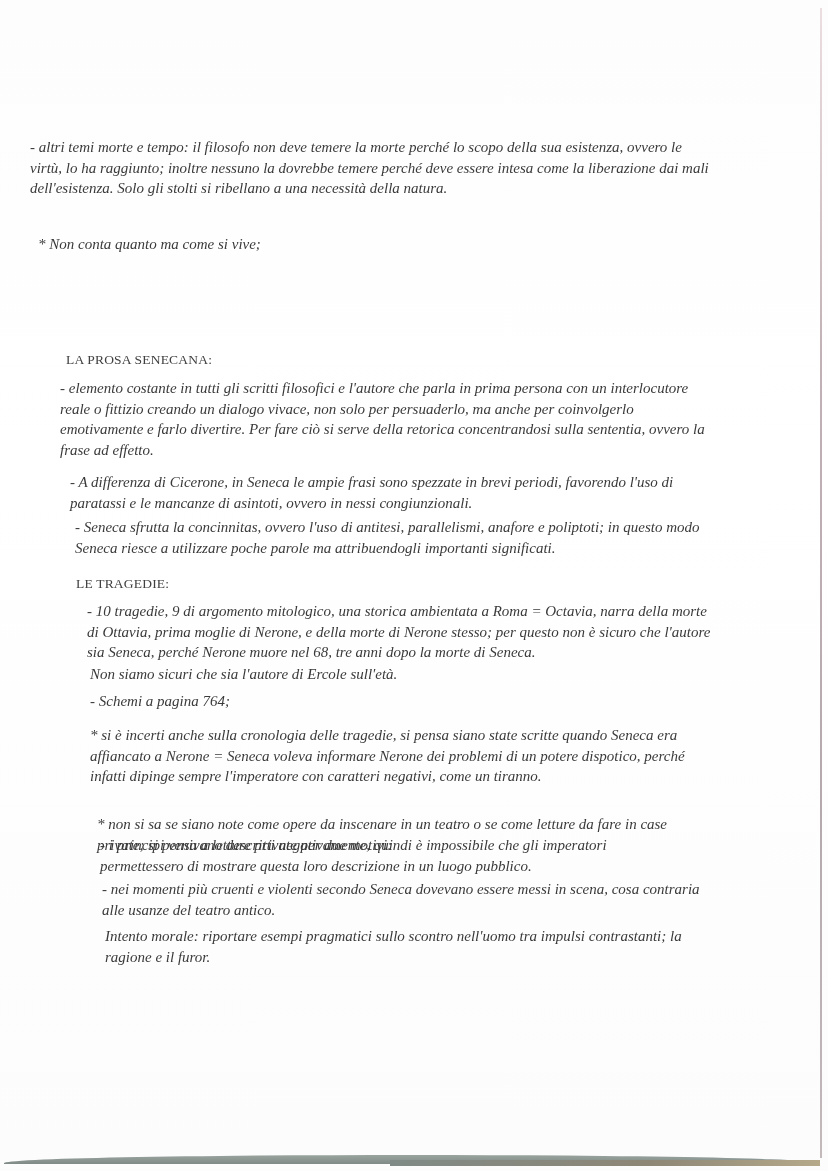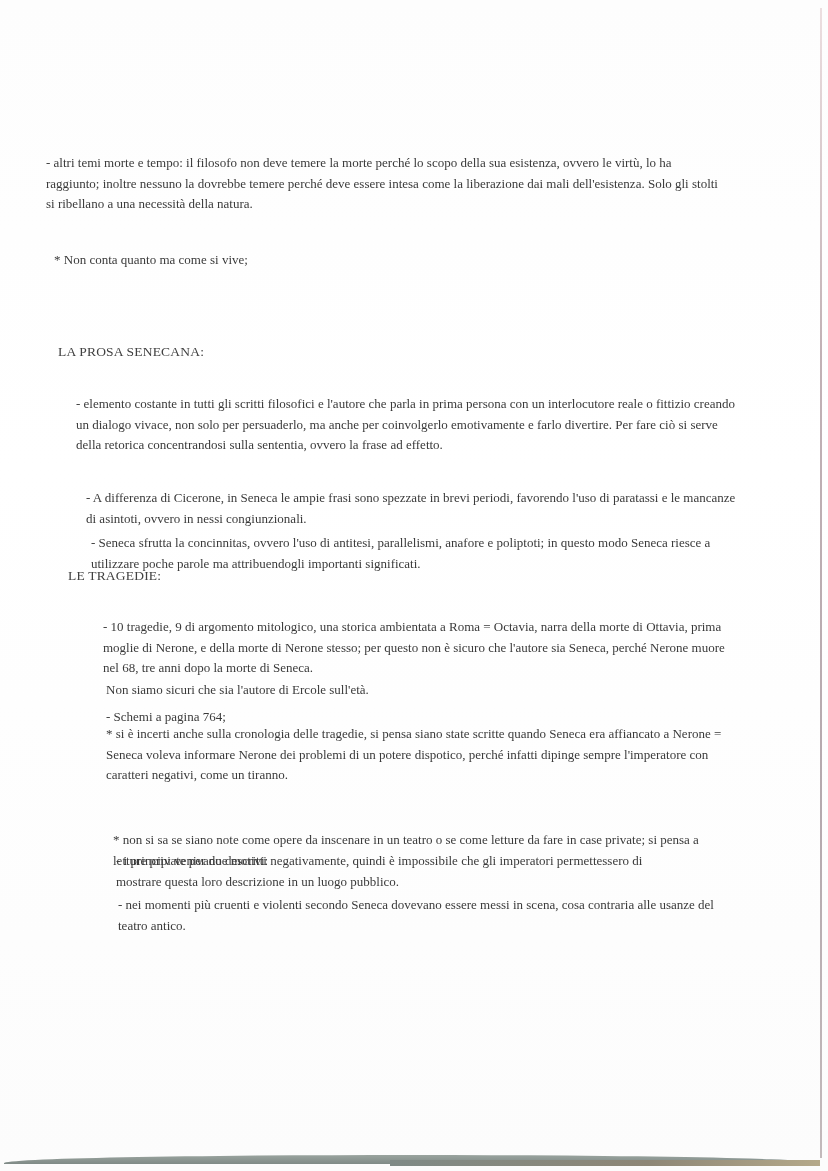--- a/index.html
+++ b/index.html
@@ -44,31 +44,32 @@
     .bottom-edge-shadow {
       position: absolute;
       left: 390px;
       top: 1160px;
       width: 430px;
       height: 6px;
       background: linear-gradient(90deg, #7f8a86 0%, #8d8676 60%, #b5a98a 100%);
     }
     .block {
       position: absolute;
-      font-size: 13px;
+      font-size: 15px;
       line-height: 20.5px;
-      margin: 16px;
+      margin: 0;
       white-space: normal;
+      font-style: italic;
     }
     .heading {
       position: absolute;
       font-size: 13.5px;
       letter-spacing: 0.2px;
       color: #404040;
-      margin: 0;
+      margin: 8px;
     }
   </style>
 </head>
 <body>
 
 <div class="page">
 
   <p class="block" style="left:30px; top:137px; width:680px;">- altri temi morte e tempo: il filosofo non deve temere la morte perché lo scopo della sua esistenza, ovvero le virtù, lo ha raggiunto; inoltre nessuno la dovrebbe temere perché deve essere intesa come la liberazione dai mali dell'esistenza. Solo gli stolti si ribellano a una necessità della natura.</p>
 
   <p class="block" style="left:38px; top:234px; width:660px;">* Non conta quanto ma come si vive;</p>
@@ -83,26 +84,27 @@
   <p class="block" style="left:75px; top:517px; width:655px;">- Seneca sfrutta la concinnitas, ovvero l'uso di antitesi, parallelismi, anafore e poliptoti; in questo modo Seneca riesce a utilizzare poche parole ma attribuendogli importanti significati.</p>
 
   <h2 class="heading" style="left:68px; top:568px; font-weight:normal;">LE TRAGEDIE:</h2>
 
   <p class="block" style="left:87px; top:601px; width:630px;">- 10 tragedie, 9 di argomento mitologico, una storica ambientata a Roma = Octavia, narra della morte di Ottavia, prima moglie di Nerone, e della morte di Nerone stesso; per questo non è sicuro che l'autore sia Seneca, perché Nerone muore nel 68, tre anni dopo la morte di Seneca.</p>
 
   <p class="block" style="left:90px; top:664px; width:620px;">Non siamo sicuri che sia l'autore di Ercole sull'età.</p>
 
   <p class="block" style="left:90px; top:691px; width:620px;">- Schemi a pagina 764;</p>
 
-  <p class="block" style="left:90px; top:708px; width:625px;">* si è incerti anche sulla cronologia delle tragedie, si pensa siano state scritte quando Seneca era affiancato a Nerone = Seneca voleva informare Nerone dei problemi di un potere dispotico, perché infatti dipinge sempre l'imperatore con caratteri negativi, come un tiranno.</p>
+  <p class="block" style="left:90px; top:725px; width:625px;">* si è incerti anche sulla cronologia delle tragedie, si pensa siano state scritte quando Seneca era affiancato a Nerone = Seneca voleva informare Nerone dei problemi di un potere dispotico, perché infatti dipinge sempre l'imperatore con caratteri negativi, come un tiranno.</p>
 
   <p class="block" style="left:97px; top:814px; width:620px;">* non si sa se siano note come opere da inscenare in un teatro o se come letture da fare in case private; si pensa a letture private per due motivi:</p>
 
   <p class="block" style="left:100px; top:835px; width:560px;">- i principi venivano descritti negativamente, quindi è impossibile che gli imperatori permettessero di mostrare questa loro descrizione in un luogo pubblico.</p>
 
   <p class="block" style="left:102px; top:879px; width:600px;">- nei momenti più cruenti e violenti secondo Seneca dovevano essere messi in scena, cosa contraria alle usanze del teatro antico.</p>
 
+  <p class="block" style="left:105px; top:926px; width:615px;">Intento morale: riportare esempi pragmatici sullo scontro nell'uomo tra impulsi contrastanti; la ragione e il furor.</p>
 
 
   <div class="right-edge"></div>
   <div class="bottom-edge"></div>
   <div class="bottom-edge-shadow"></div>
 </div>
 
 </body></html>

